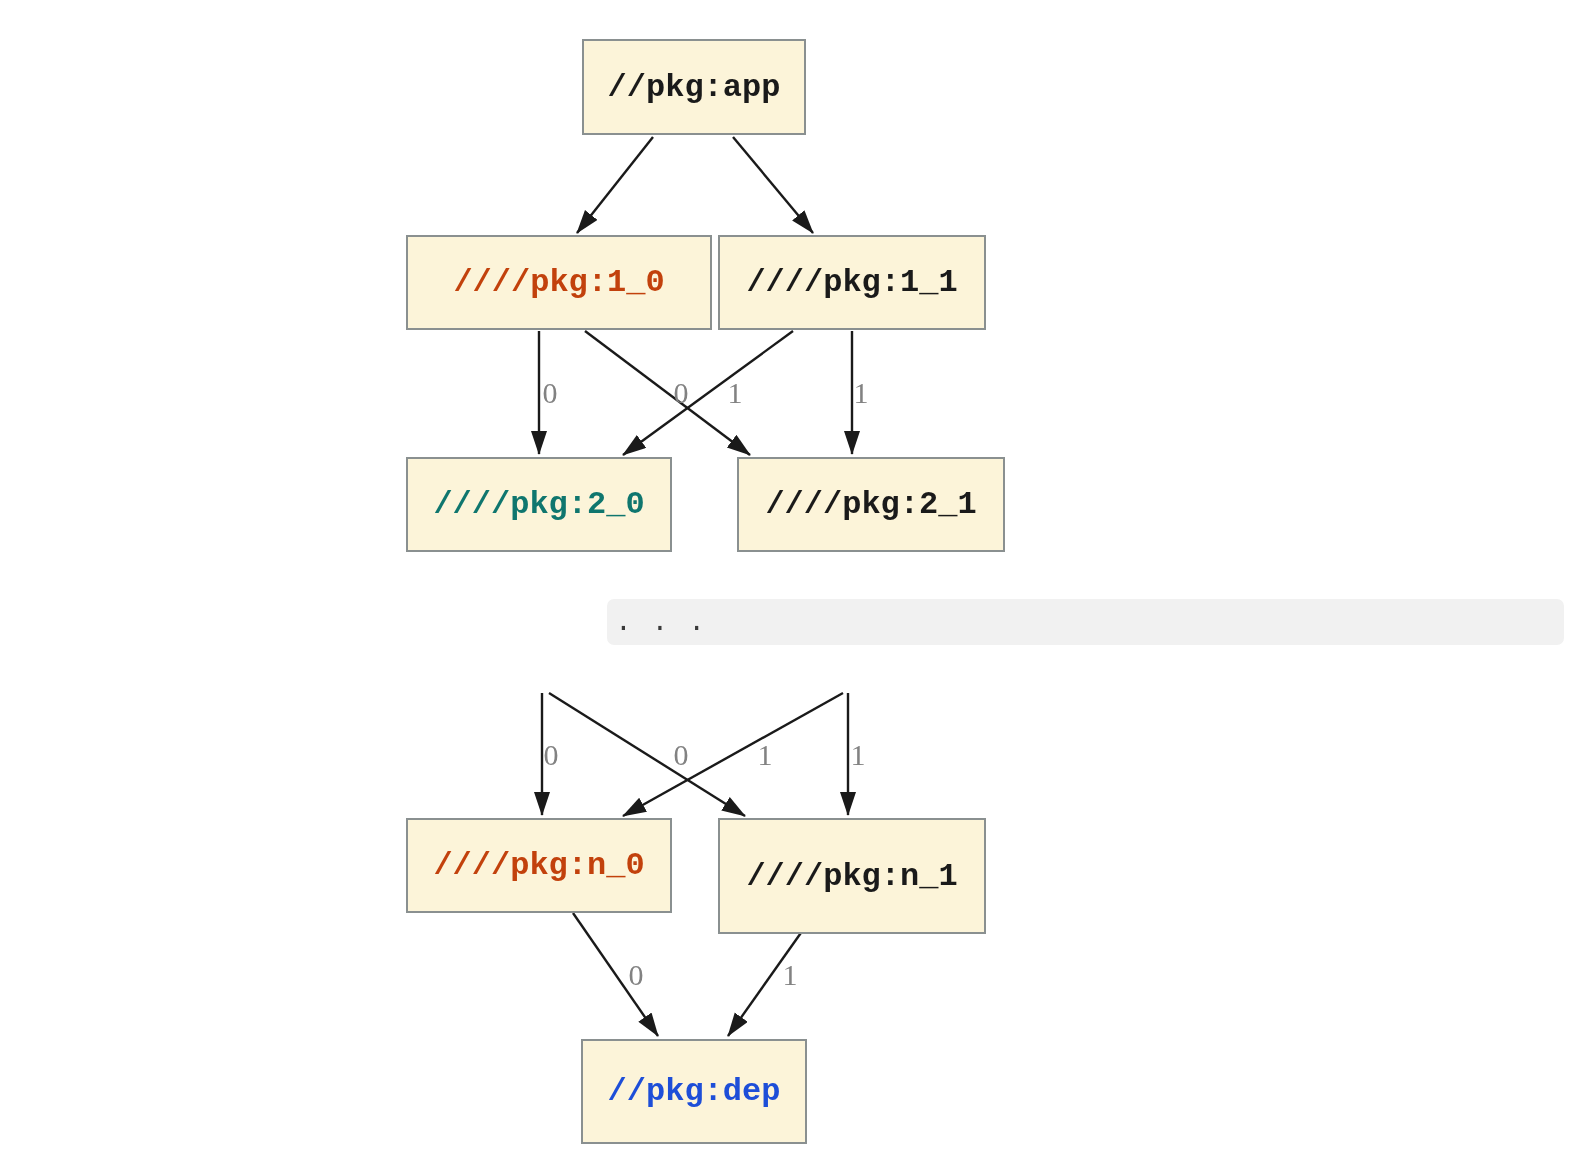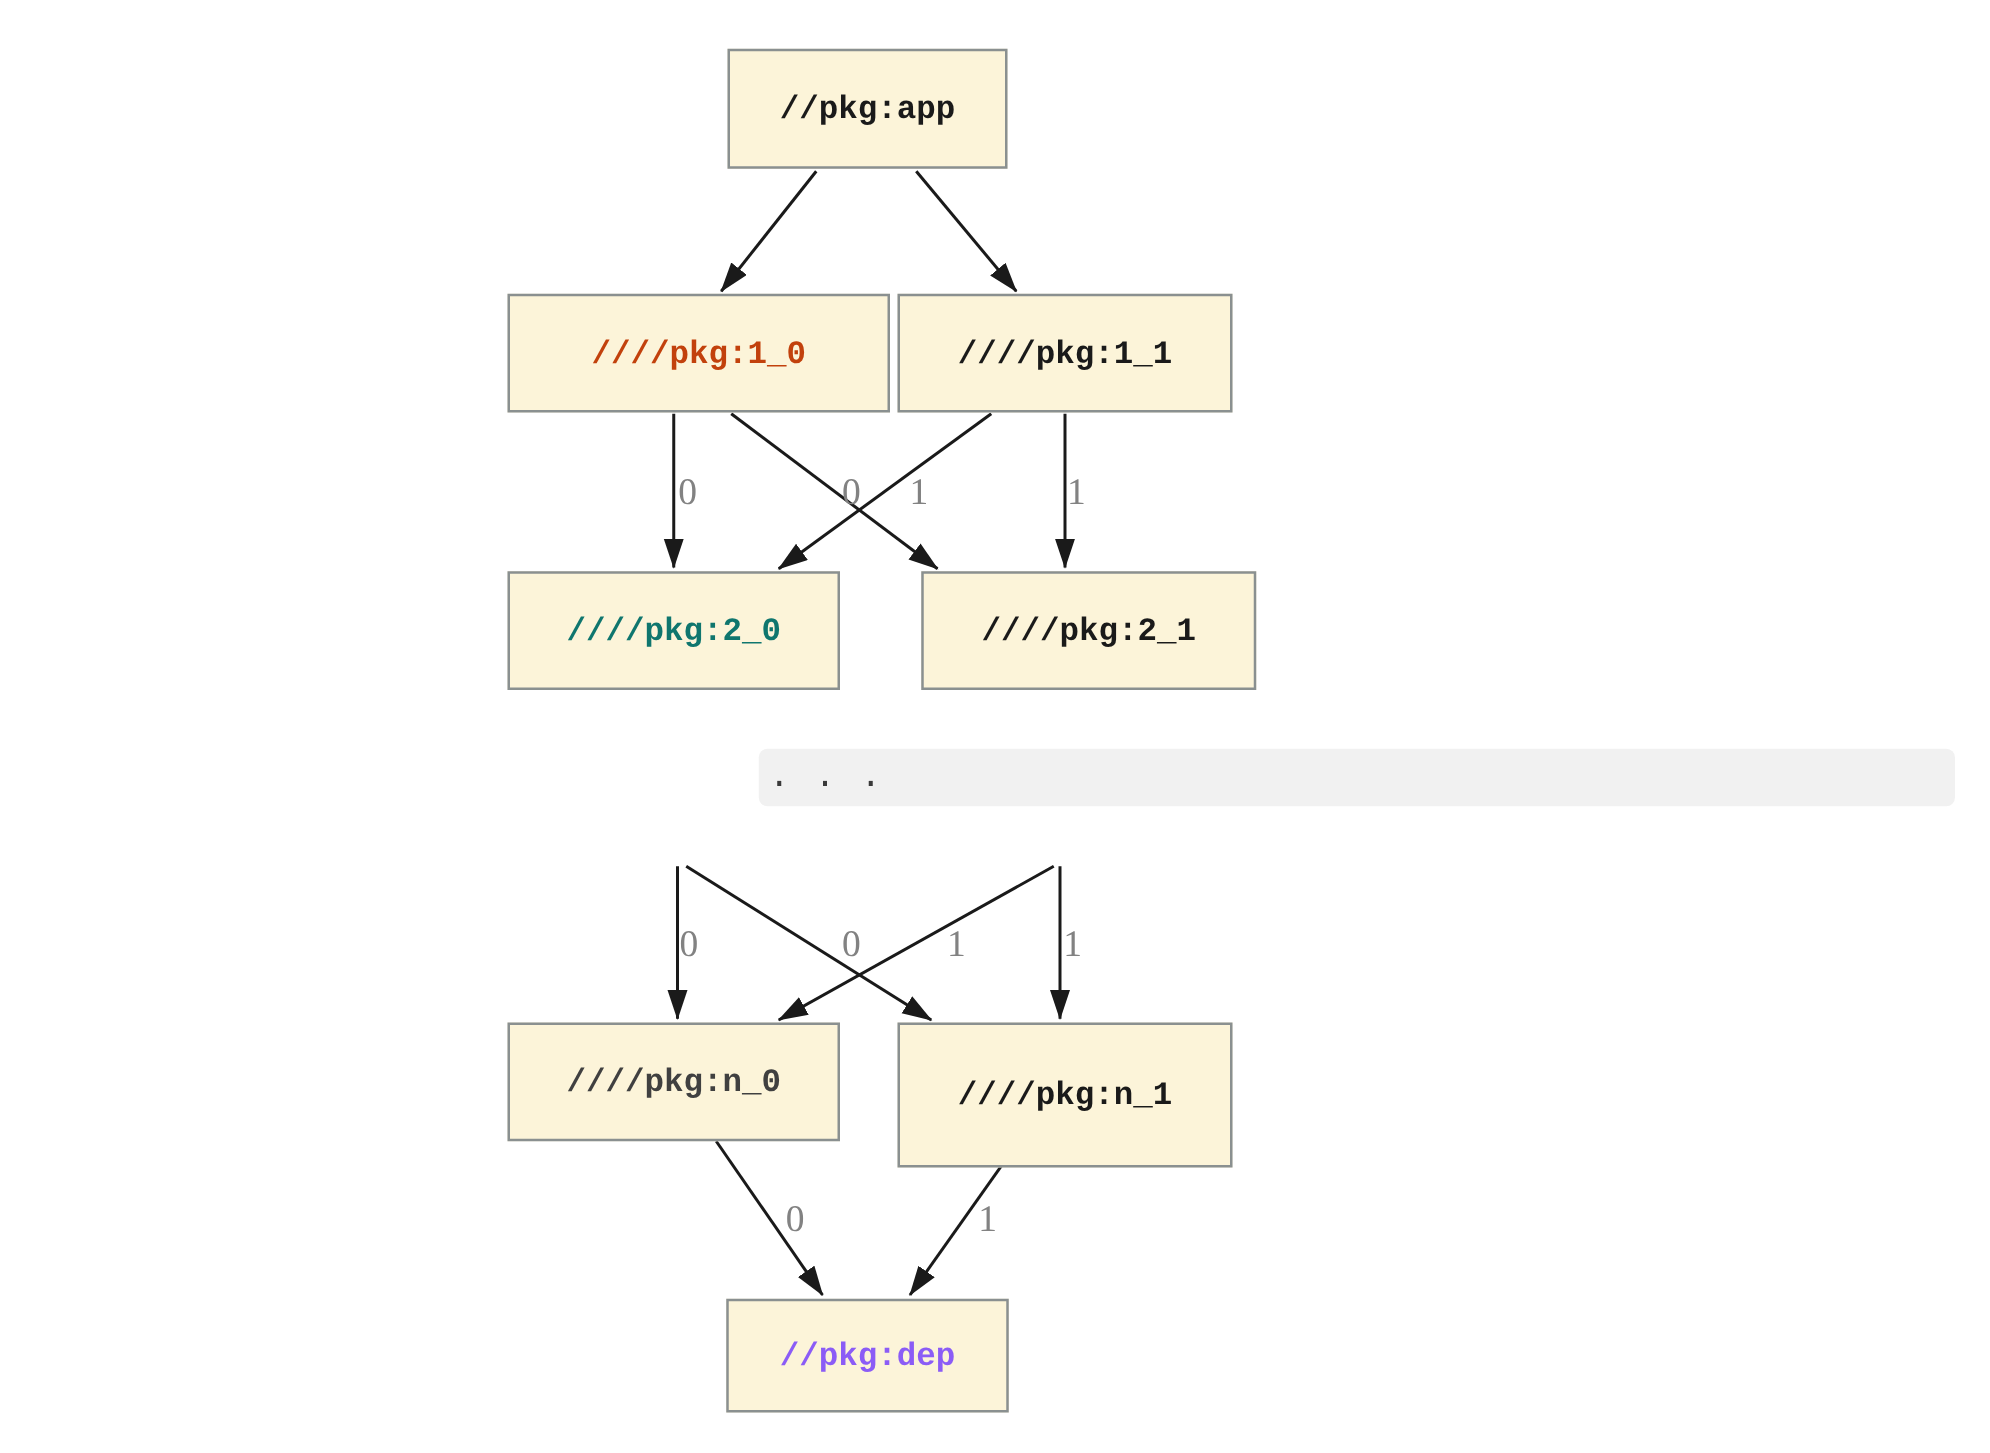--- a/index.html
+++ b/index.html
@@ -20,21 +20,21 @@
     position: absolute;
     box-sizing: border-box;
     display: flex;
     align-items: center;
     justify-content: center;
     border: 2px solid #8a9090;
     background: #fcf4d9;
     color: #1a1a1a;
     font-family: "Liberation Mono", "DejaVu Sans Mono", monospace;
     font-weight: bold;
-    font-size: 26px;
+    font-size: 32px;
     white-space: pre;
   }
   #ellipsis-bar {
     position: absolute;
     box-sizing: border-box;
     background: #f1f1f1;
     border-radius: 7px;
     display: flex;
     align-items: center;
   }
@@ -89,21 +89,21 @@
         <text x="790" y="985" text-anchor="middle" fill="#828282" class="edge-label">1</text>
       </g>
   </svg>
 
   <div id="node-layer">
       <div class="graph-node" style="left: 582px; top: 39px; width: 224px; height: 96px; background: rgb(252, 244, 217); border-color: rgb(138, 144, 144); color: rgb(26, 26, 26);">//pkg:app</div>
       <div class="graph-node" style="left: 406px; top: 235px; width: 306px; height: 95px; background: rgb(252, 244, 217); border-color: rgb(138, 144, 144); color: #c2410c;">////pkg:1_0</div>
       <div class="graph-node" style="left: 718px; top: 235px; width: 268px; height: 95px; background: rgb(252, 244, 217); border-color: rgb(138, 144, 144); color: rgb(26, 26, 26);">////pkg:1_1</div>
       <div class="graph-node" style="left: 406px; top: 457px; width: 266px; height: 95px; background: rgb(252, 244, 217); border-color: rgb(138, 144, 144); color: #0f766e;">////pkg:2_0</div>
       <div class="graph-node" style="left: 718px; top: 457px; width: 268px; height: 95px; background: rgb(252, 244, 217); border-color: rgb(138, 144, 144); color: rgb(26, 26, 26); margin-left: 19px;">////pkg:2_1</div>
-      <div class="graph-node" style="left: 406px; top: 818px; width: 266px; height: 95px; background: rgb(252, 244, 217); border-color: rgb(138, 144, 144); color: #404040;">////pkg:n_0</div>
+      <div class="graph-node" style="left: 406px; top: 818px; width: 266px; height: 95px; background: rgb(252, 244, 217); border-color: rgb(138, 144, 144); color: #c2410c;">////pkg:n_0</div>
       <div class="graph-node" style="left: 718px; top: 818px; width: 268px; height: 116px; background: rgb(252, 244, 217); border-color: rgb(138, 144, 144); color: rgb(26, 26, 26);">////pkg:n_1</div>
-      <div class="graph-node" style="left: 581px; top: 1039px; width: 226px; height: 91px; background: rgb(252, 244, 217); border-color: rgb(138, 144, 144); color: #8b5cf6;">//pkg:dep</div>
+      <div class="graph-node" style="left: 581px; top: 1039px; width: 226px; height: 105px; background: rgb(252, 244, 217); border-color: rgb(138, 144, 144); color: #1d4ed8;">//pkg:dep</div>
     </div>
 
   <div id="ellipsis-bar" style="left: 607px; top: 599px; width: 957px; height: 46px; background: rgb(241, 241, 241);">
     <span style="color: rgb(58, 58, 58);">. . .</span>
   </div>
 </div>
 
 </body></html>

